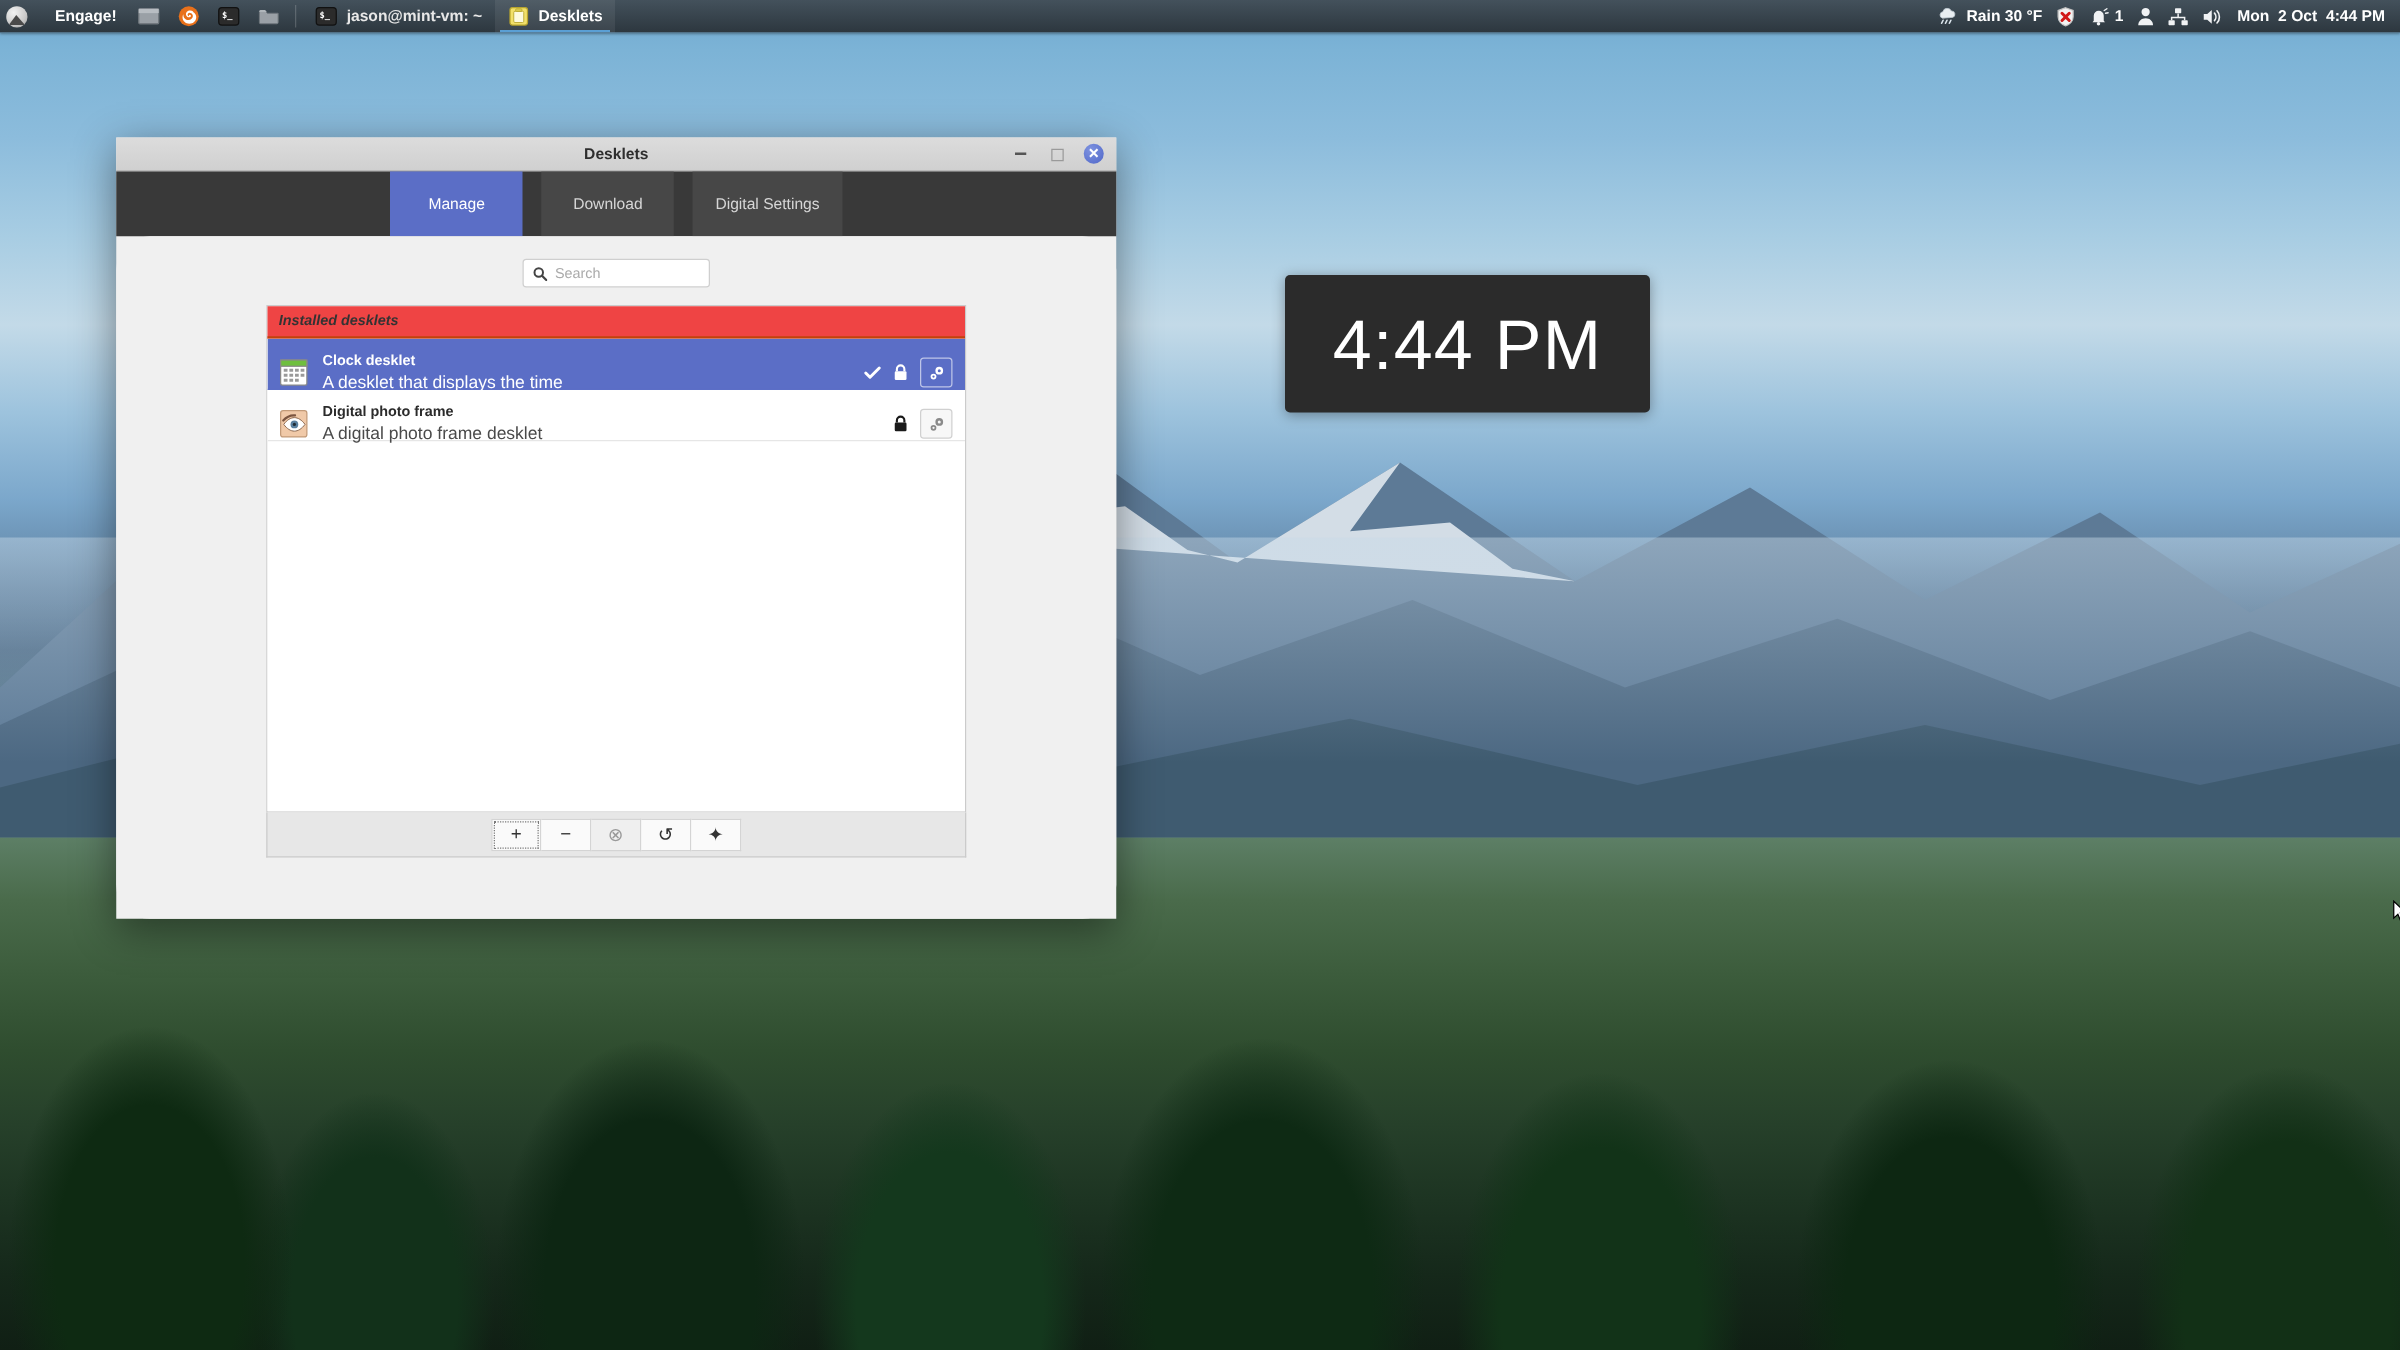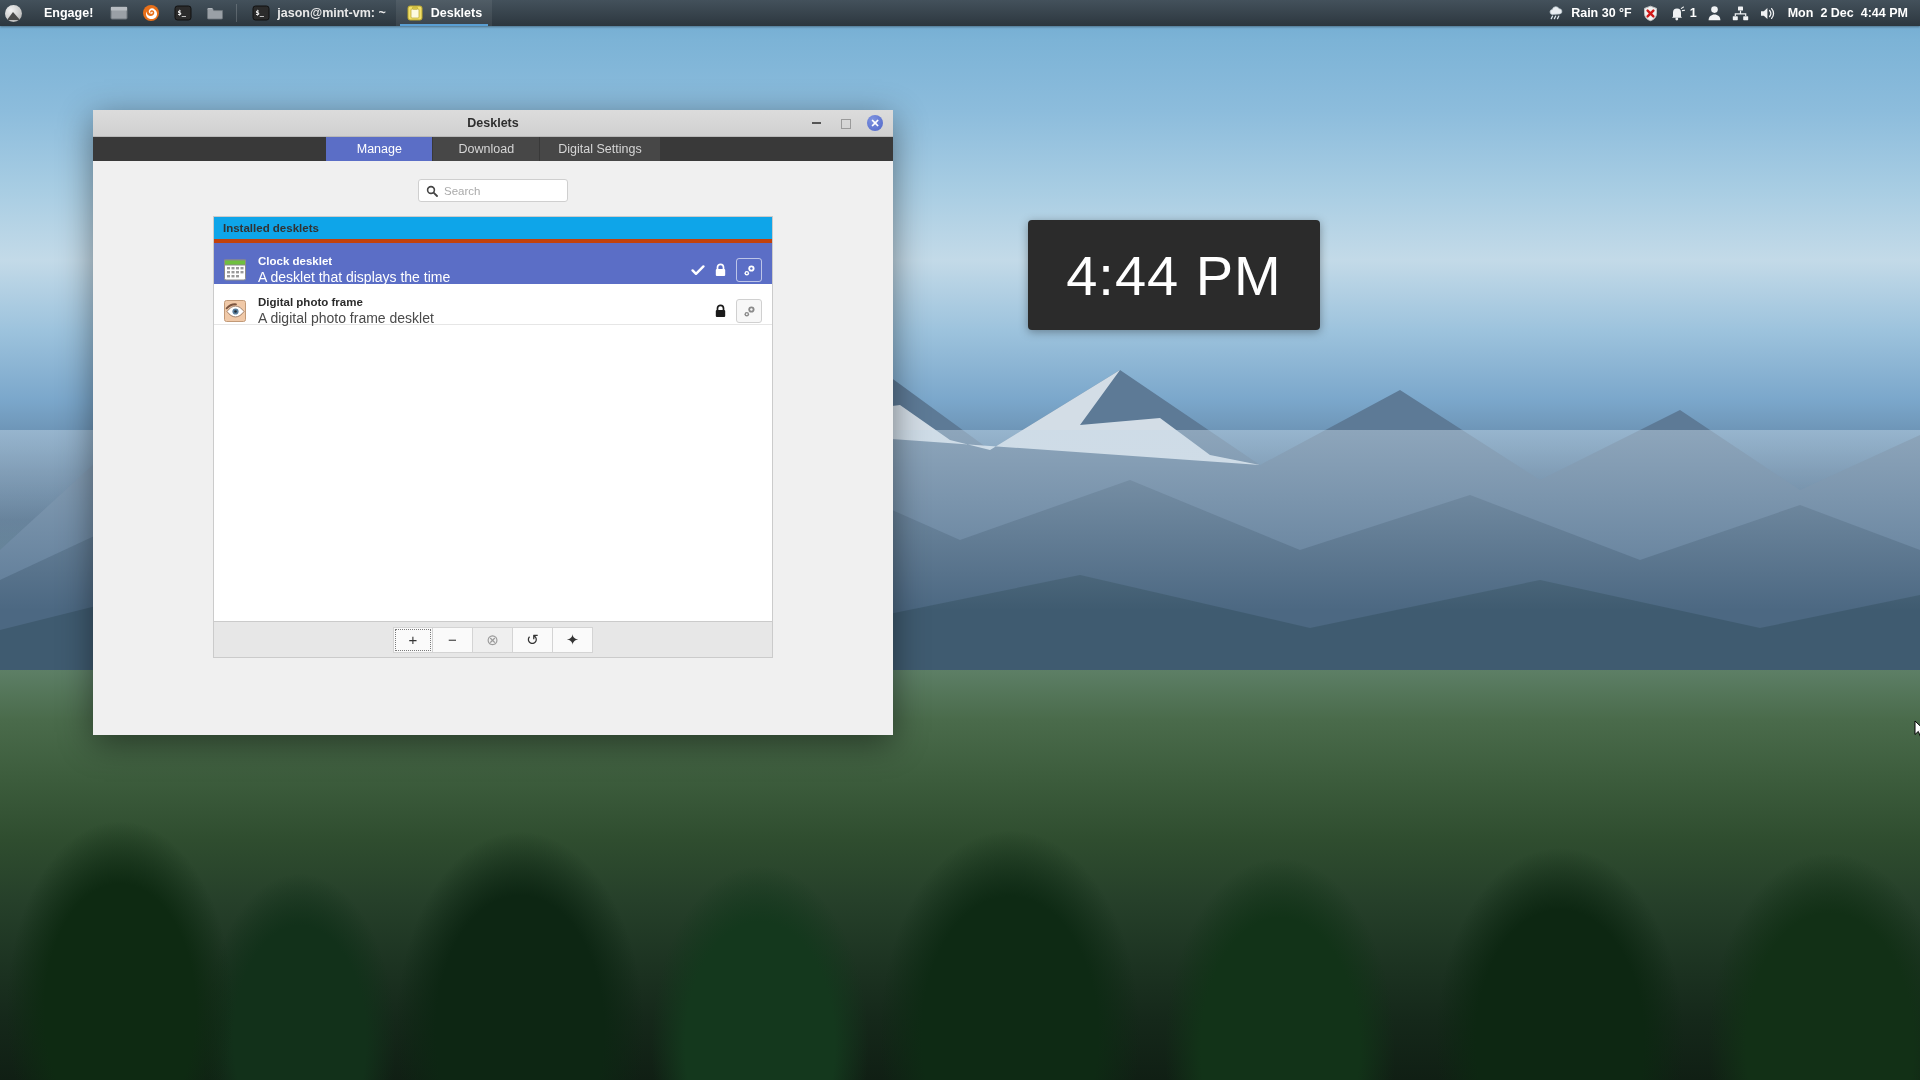--- a/index.html
+++ b/index.html
@@ -154,24 +154,24 @@
   }
   .wc-close {
     width: 16px; height: 16px; border-radius: 50%;
     background: radial-gradient(circle at 35% 30%, #7e93e0, #4f66c8);
     color: #fff; font-size: 11px; font-weight: bold;
     display: flex; align-items: center; justify-content: center;
     line-height: 1;
   }
 
   #tabstrip {
-    height: 24px; flex: none;
+    height: 52px; flex: none;
     background: #393939;
     display: flex; align-items: stretch; justify-content: center;
-    gap: 1px; padding: 0;
+    gap: 15px; padding: 0;
   }
   .tab {
     display: flex; align-items: center; justify-content: center;
     min-width: 106px; padding: 0 18px;
     font-size: 12.5px; color: #d6d6d6;
     background: #474747;
   }
   .tab.active { background: #5b6ec6; color: #ffffff; }
 
   #window-body {
@@ -201,25 +201,25 @@
 
   #list-frame {
     width: 560px; margin: 0 auto;
     border: 1px solid #cbcbcb;
     background: #ffffff;
     display: flex; flex-direction: column;
     height: 406px;
   }
   #list-header {
     height: 26px; flex: none;
-    background: #0ea5e9;
-    border-bottom: 4px solid #c2410c;
+    background: #ef4444;
+    border-bottom: 2px solid #c2410c;
     display: flex; align-items: center;
     padding: 0 9px;
-    font-size: 11.5px; font-weight: bold; color: #333;
+    font-size: 11.5px; font-weight: bold; color: #333; font-style: italic;
   }
   #list-scroll { flex: 1; overflow: hidden; background: #ffffff; }
 
   .row {
     display: flex; align-items: center;
     height: 41px; padding: 14px 10px 0 8px;
     border-bottom: 1px solid #e6e6e6;
     background: #ffffff;
   }
   .row.selected { background: #5b6ec6; border-bottom-color: #5b6ec6; }
@@ -370,21 +370,21 @@
 
     <div class="tray-item">
       <svg width="18" height="15" viewBox="0 0 18 15">
         <path d="M2 5.2h2.8L8.4 2v11L4.8 9.8H2z" fill="#f0f2f4"></path>
         <path d="M10.6 4.5a4.6 4.6 0 0 1 0 6M12.6 2.6a7.2 7.2 0 0 1 0 9.8" stroke="#f0f2f4" stroke-width="1.3" fill="none" stroke-linecap="round"></path>
       </svg>
     </div>
 
     <div class="tray-item" id="clock-tray">
       <span>Mon</span>
-      <span>2 Dec</span>
+      <span>2 Oct</span>
       <span>4:44 PM</span>
     </div>
   </div>
 </div>
 
 <div id="clock-desklet">
   <span class="time">4:44 PM</span>
 </div>
 
 <div id="desklets-window">

